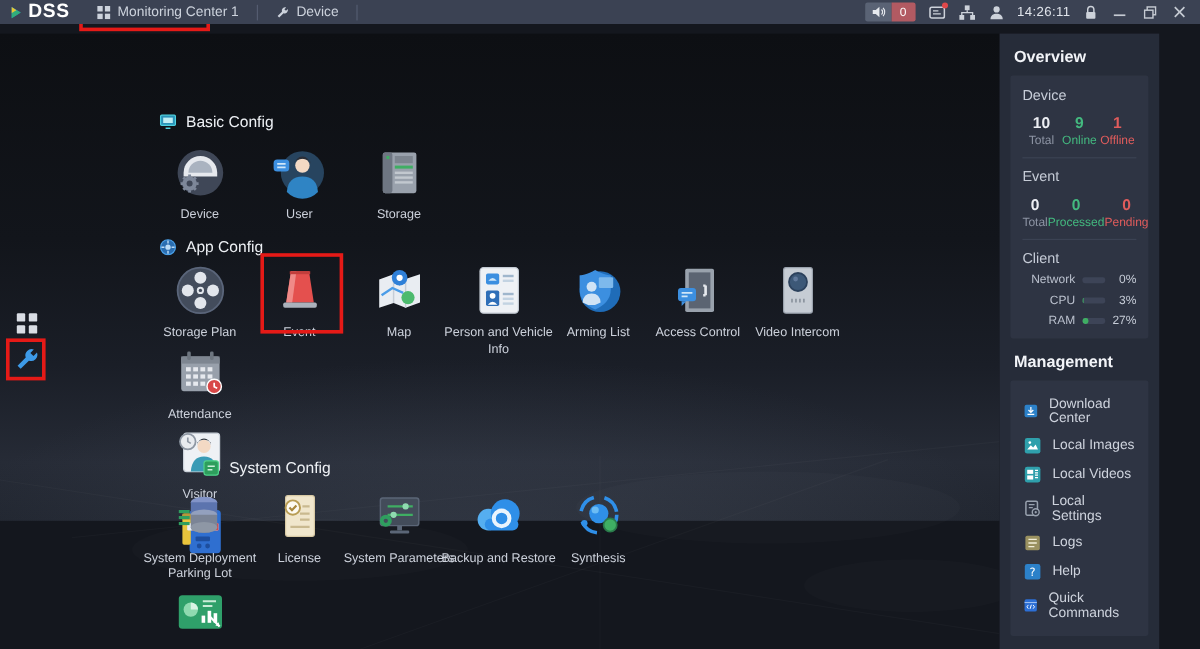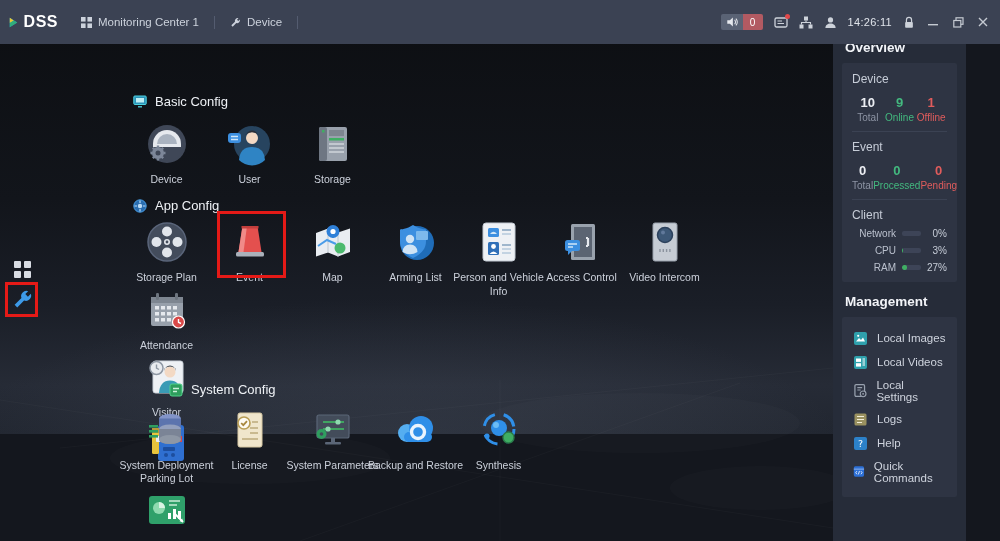--- a/index.html
+++ b/index.html
@@ -1,20 +1,20 @@
 <!DOCTYPE html>
 <html><head>
 <meta charset="utf-8">
 <style>
   * { margin:0; padding:0; box-sizing:border-box; }
   body { background:#000; font-family:"Liberation Sans", sans-serif; }
   .screen { position:relative; width:1000px; height:541px; overflow:hidden; background:#14171e; }
 
   
-  .topbar { position:absolute; top:0; left:0; width:1000px; height:44px; background:#3b4253; display:flex; align-items:center; z-index:5; }
+  .topbar { position:absolute; top:0; left:0; width:1000px; height:20px; background:#3b4253; display:flex; align-items:center; z-index:5; }
   .logo { display:flex; align-items:center; gap:4px; padding:0 10px 0 8px; width:68px; }
   .logo-text { color:#ffffff; font-weight:bold; font-size:16px; letter-spacing:.5px; }
   .tab { height:28px; display:flex; align-items:center; gap:6px; padding:0 10px; font-size:11.5px; color:#ccd2dc; position:relative; cursor:pointer; white-space:nowrap; }
   .tab-home { width:107px; background:#272d3d; color:#4aa5de; }
   .tabsep { width:1px; height:13px; background:#545c70; margin:0 5px; }
   .top-right { margin-left:auto; display:flex; align-items:center; gap:11px; padding-right:10px; }
   .vol-pill { display:flex; align-items:center; cursor:pointer; }
   .vol-seg1 { background:#5a6375; border-radius:2px 0 0 2px; width:22px; height:16px; display:flex; align-items:center; justify-content:center; }
   .vol-seg2 { background:#b25a62; border-radius:0 2px 2px 0; width:20px; height:16px; display:flex; align-items:center; justify-content:center; color:#fff; font-size:10px; }
   .tr-ic { position:relative; display:flex; align-items:center; cursor:pointer; }
@@ -286,46 +286,46 @@
             <circle cx="24" cy="13.5" r="6.5" fill="#2f80d8"></circle>
               <circle cx="24" cy="13.5" r="2.6" fill="#fff"></circle>
             <path d="M24 20 L20.5 17.5 H27.5 Z" fill="#2f80d8"></path>
           </svg>
         </div>
         <div class="lbl">Map</div>
       </div>
       <div class="cell">
         <div class="ic">
           <svg viewBox="0 0 48 48" width="48" height="48">
-            <circle cx="25" cy="25" r="17" fill="#1f6cb8"></circle>
-            <path d="M21 7 C27 11 34 11.5 34 11.5 V23 C34 32 28 36.5 21 40 C14 36.5 8 32 8 23 V11.5 C8 11.5 15 11 21 7 Z" fill="#3c8fe0"></path>
-            <rect x="24" y="13" width="12" height="9" rx="1" fill="#7db9ec"></rect>
-            <circle cx="18" cy="21" r="4.2" fill="#cfe3f5"></circle>
-            <path d="M10.5 34 Q11 26.5 18 26.5 Q25 26.5 25.5 34 Q18 38.5 10.5 34 Z" fill="#cfe3f5"></path>
-          </svg>
-        </div>
-        <div class="lbl">Arming List</div>
-      </div>
-      <div class="cell">
-        <div class="ic">
-          <svg viewBox="0 0 48 48" width="48" height="48">
             <rect x="8" y="5" width="32" height="38" rx="3" fill="#eef1f5" stroke="#c3cad3" stroke-width="1"></rect>
             <rect x="13" y="10" width="11" height="9" rx="1.5" fill="#3c8fe0"></rect>
             <path d="M15 16 Q18.5 11.5 22 16 Z" fill="#cfe6f8"></path>
             <rect x="27" y="11" width="9" height="2" fill="#9fb6cc"></rect>
               <rect x="27" y="15" width="9" height="2" fill="#c3d3e2"></rect>
             <rect x="13" y="24" width="11" height="13" rx="1.5" fill="#2f6fb8"></rect>
             <circle cx="18.5" cy="28.5" r="2.4" fill="#fff"></circle>
               <path d="M14.5 36 Q18.5 31 22.5 36 Z" fill="#fff"></path>
             <rect x="27" y="26" width="9" height="2" fill="#9fb6cc"></rect>
               <rect x="27" y="30" width="9" height="2" fill="#c3d3e2"></rect>
               <rect x="27" y="34" width="9" height="2" fill="#c3d3e2"></rect>
           </svg>
         </div>
         <div class="lbl">Person and Vehicle Info</div>
+      </div>
+      <div class="cell">
+        <div class="ic">
+          <svg viewBox="0 0 48 48" width="48" height="48">
+            <circle cx="25" cy="25" r="17" fill="#1f6cb8"></circle>
+            <path d="M21 7 C27 11 34 11.5 34 11.5 V23 C34 32 28 36.5 21 40 C14 36.5 8 32 8 23 V11.5 C8 11.5 15 11 21 7 Z" fill="#3c8fe0"></path>
+            <rect x="24" y="13" width="12" height="9" rx="1" fill="#7db9ec"></rect>
+            <circle cx="18" cy="21" r="4.2" fill="#cfe3f5"></circle>
+            <path d="M10.5 34 Q11 26.5 18 26.5 Q25 26.5 25.5 34 Q18 38.5 10.5 34 Z" fill="#cfe3f5"></path>
+          </svg>
+        </div>
+        <div class="lbl">Arming List</div>
       </div>
       <div class="cell">
         <div class="ic">
           <svg viewBox="0 0 48 48" width="48" height="48">
             <rect x="13" y="6" width="24" height="36" rx="1.5" fill="#99a2ad"></rect>
             <rect x="16" y="9" width="18" height="30" fill="#5b6472"></rect>
             <path d="M30 20 V28" stroke="#e6e9ee" stroke-width="2.2"></path>
               <path d="M28 20 H30 M28 28 H30" stroke="#e6e9ee" stroke-width="2"></path>
             <rect x="7" y="22" width="15" height="11" rx="2.5" fill="#3c8fe0"></rect>
             <path d="M10 26 H19 M10 29 H15" stroke="#cfe6f8" stroke-width="1.5"></path>
@@ -574,20 +574,28 @@
           <span class="cv">27%</span>
         </div>
       </div>
     </div>
 
     <div class="side-title">Management</div>
 
     <div class="panel mgmt">
       <div class="mgmt-item">
         <svg width="15" height="15" viewBox="0 0 15 15">
+          <rect x="1" y="1" width="13" height="13" rx="2" fill="#2c81c9"></rect>
+          <path d="M7.5 3.5 V8.5 M5 6.5 L7.5 9 L10 6.5" stroke="#fff" stroke-width="1.3" fill="none"></path>
+          <path d="M4 11 H11" stroke="#fff" stroke-width="1.3"></path>
+        </svg>
+        <span>Download Center</span>
+      </div>
+      <div class="mgmt-item">
+        <svg width="15" height="15" viewBox="0 0 15 15">
           <rect x="1" y="1" width="13" height="13" rx="2" fill="#2fa0ac"></rect>
           <path d="M3 10.5 L6 7 L8 9 L10 6.5 L12 10.5 Z" fill="#fff"></path>
           <circle cx="5.2" cy="4.8" r="1.1" fill="#fff"></circle>
         </svg>
         <span>Local Images</span>
       </div>
       <div class="mgmt-item">
         <svg width="15" height="15" viewBox="0 0 15 15">
           <rect x="1" y="1" width="13" height="13" rx="2" fill="#2fa0ac"></rect>
           <rect x="3" y="3.5" width="5" height="3.4" fill="#fff"></rect>

